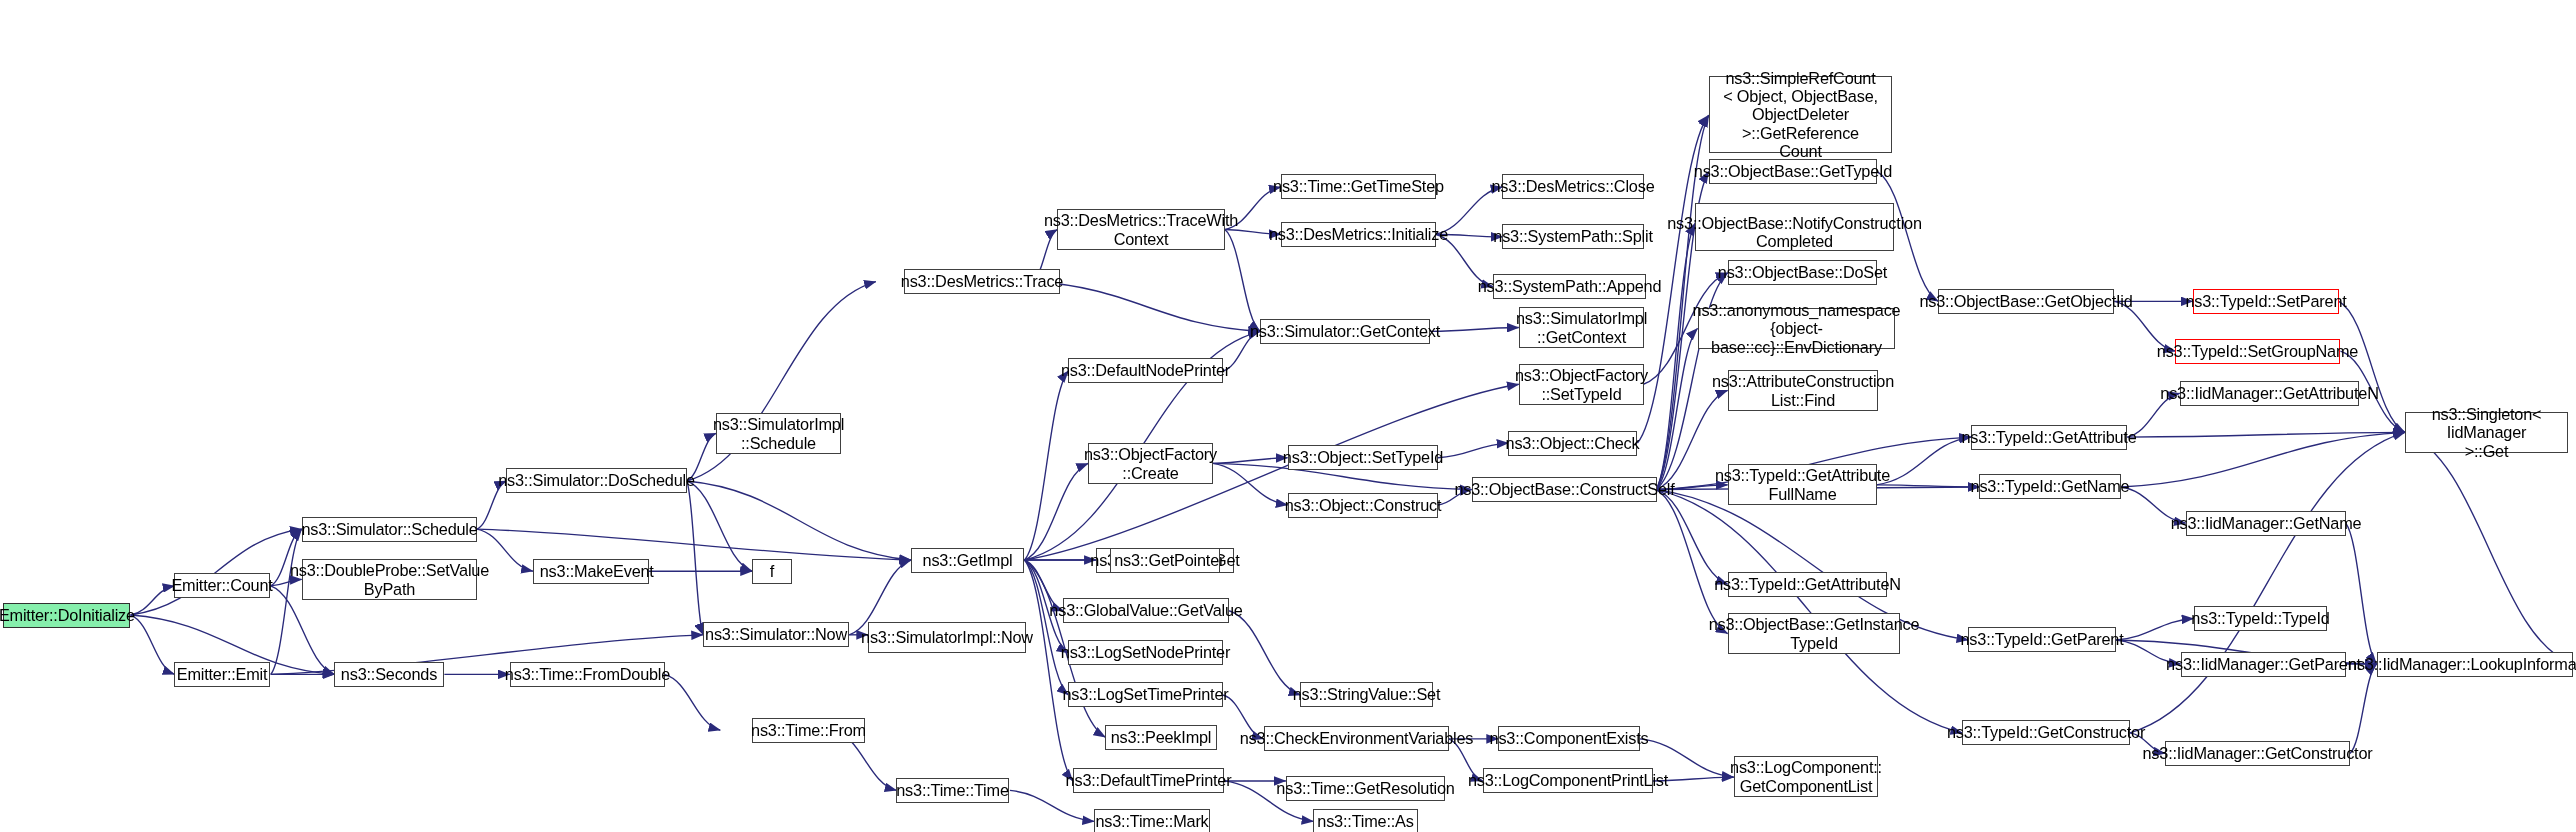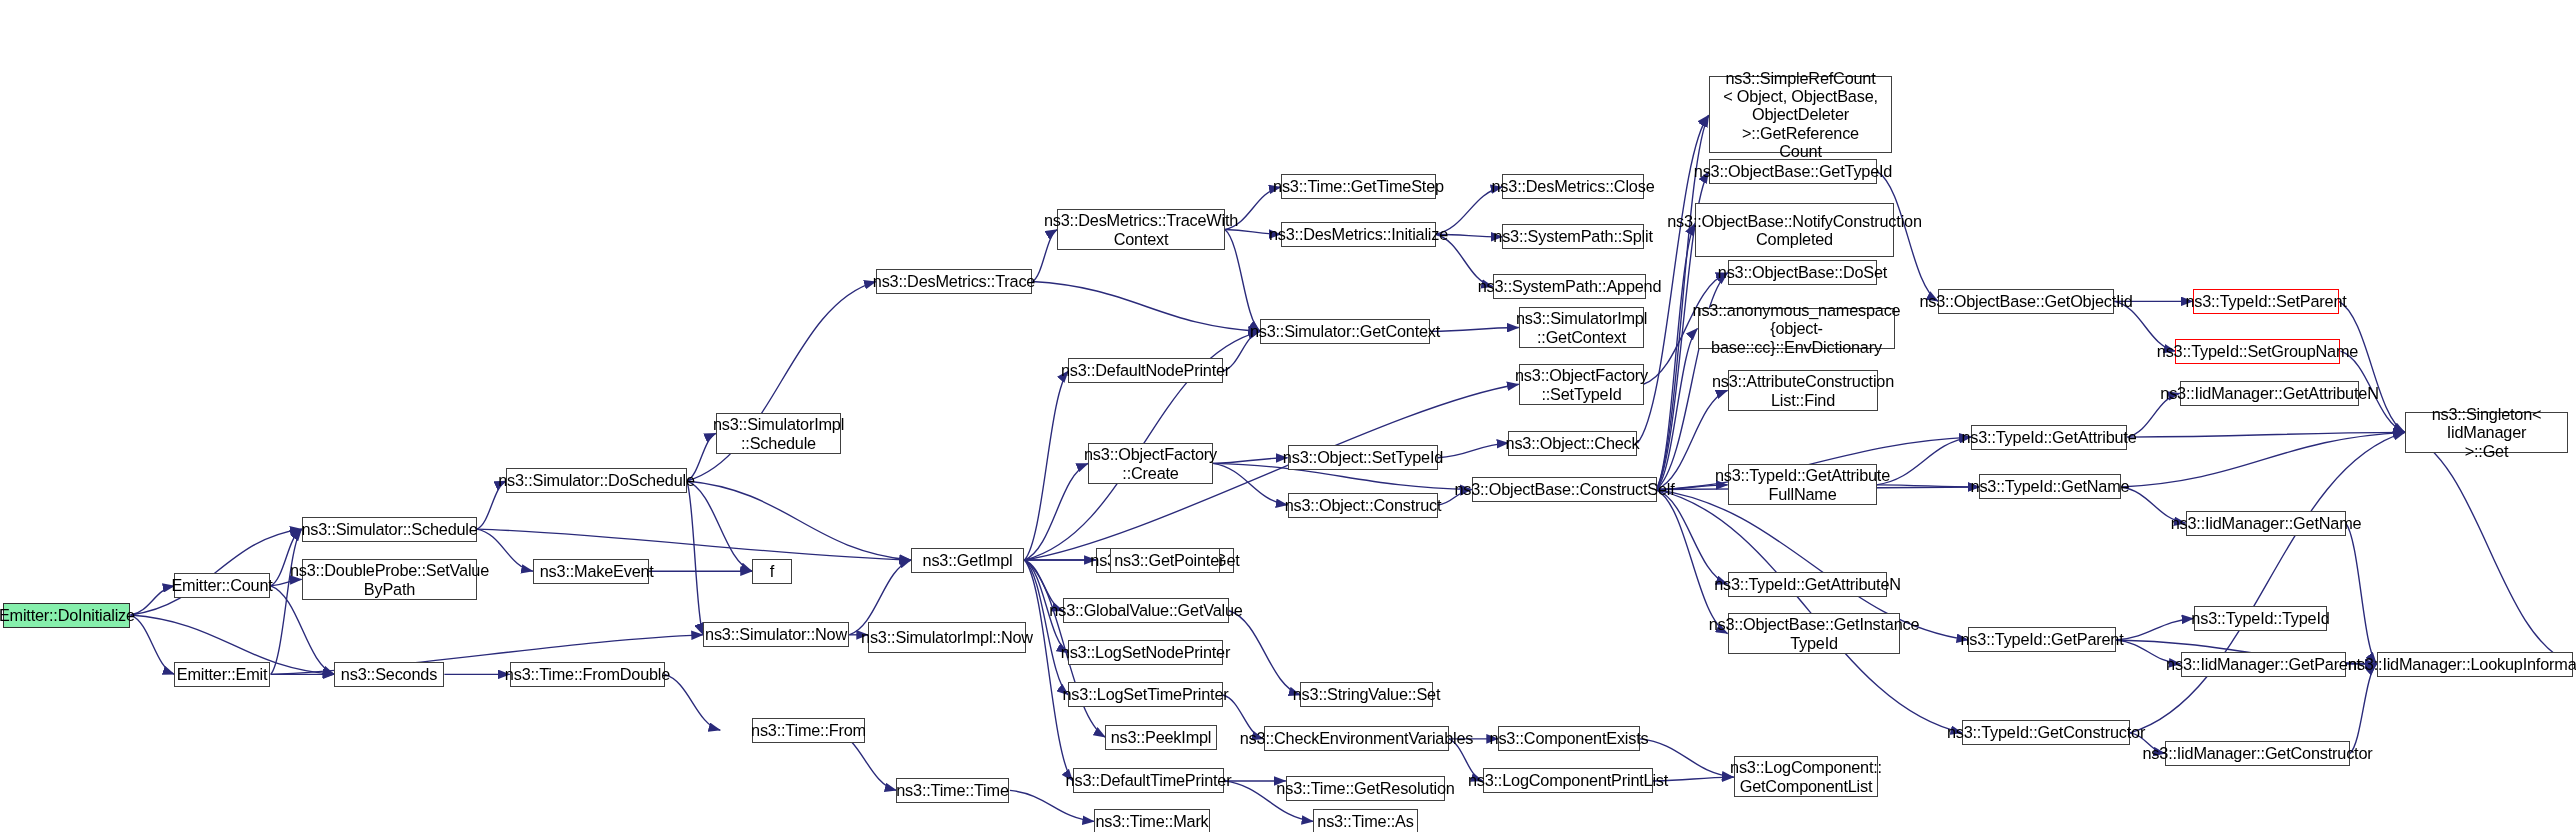--- a/index.html
+++ b/index.html
@@ -169,21 +169,21 @@
       <div class="node" style="left: 506px; top: 468px; width: 181px; height: 25px;"><span>ns3::Simulator::DoSchedule</span></div>
       <div class="node" style="left: 716px; top: 413px; width: 125px; height: 41px;"><span>ns3::SimulatorImpl
 ::Schedule</span></div>
       <div class="node" style="left: 533px; top: 559px; width: 116px; height: 25px; padding-left: 14px;"><span>ns3::MakeEvent</span></div>
       <div class="node" style="left: 752px; top: 559px; width: 40px; height: 25px;"><span>f</span></div>
       <div class="node" style="left: 703px; top: 622px; width: 146px; height: 25px;"><span>ns3::Simulator::Now</span></div>
       <div class="node" style="left: 868px; top: 622px; width: 158px; height: 31px;"><span>ns3::SimulatorImpl::Now</span></div>
       <div class="node" style="left: 720px; top: 718px; width: 113px; height: 25px; margin-left: 32px;"><span>ns3::Time::From</span></div>
       <div class="node" style="left: 896px; top: 778px; width: 113px; height: 25px;"><span>ns3::Time::Time</span></div>
       <div class="node" style="left: 911px; top: 548px; width: 113px; height: 25px;"><span>ns3::GetImpl</span></div>
-      <div class="node" style="left: 876px; top: 269px; width: 156px; height: 25px;"><span>ns3::DesMetrics::Trace</span></div>
+      <div class="node" style="left: 904px; top: 269px; width: 156px; height: 25px;"><span>ns3::DesMetrics::Trace</span></div>
       <div class="node" style="left: 1057px; top: 209px; width: 168px; height: 41px;"><span>ns3::DesMetrics::TraceWith
 Context</span></div>
       <div class="node" style="left: 1281px; top: 174px; width: 155px; height: 25px;"><span>ns3::Time::GetTimeStep</span></div>
       <div class="node" style="left: 1281px; top: 222px; width: 155px; height: 25px;"><span>ns3::DesMetrics::Initialize</span></div>
       <div class="node" style="left: 1502px; top: 174px; width: 142px; height: 25px;"><span>ns3::DesMetrics::Close</span></div>
       <div class="node" style="left: 1502px; top: 224px; width: 142px; height: 25px;"><span>ns3::SystemPath::Split</span></div>
       <div class="node" style="left: 1493px; top: 274px; width: 153px; height: 25px;"><span>ns3::SystemPath::Append</span></div>
       <div class="node" style="left: 1260px; top: 319px; width: 170px; height: 25px;"><span>ns3::Simulator::GetContext</span></div>
       <div class="node" style="left: 1519px; top: 307px; width: 125px; height: 41px;"><span>ns3::SimulatorImpl
 ::GetContext</span></div>
@@ -210,21 +210,21 @@
       <div class="node" style="left: 1472px; top: 477px; width: 185px; height: 25px;"><span>ns3::ObjectBase::ConstructSelf</span></div>
       <div class="node" style="left: 1498px; top: 726px; width: 142px; height: 25px;"><span>ns3::ComponentExists</span></div>
       <div class="node" style="left: 1483px; top: 768px; width: 170px; height: 25px;"><span>ns3::LogComponentPrintList</span></div>
       <div class="node" style="left: 1734px; top: 756px; width: 144px; height: 41px;"><span>ns3::LogComponent::
 GetComponentList</span></div>
       <div class="node" style="left: 1709px; top: 76px; width: 183px; height: 77px;"><span>ns3::SimpleRefCount
 &lt; Object, ObjectBase,
 ObjectDeleter &gt;::GetReference
 Count</span></div>
       <div class="node" style="left: 1709px; top: 159px; width: 168px; height: 25px;"><span>ns3::ObjectBase::GetTypeId</span></div>
-      <div class="node" style="left: 1695px; top: 203px; width: 199px; height: 54px;"><span>ns3::ObjectBase::NotifyConstruction
+      <div class="node" style="left: 1695px; top: 203px; width: 199px; height: 48px; align-items: flex-end;"><span>ns3::ObjectBase::NotifyConstruction
 Completed</span></div>
       <div class="node" style="left: 1728px; top: 260px; width: 149px; height: 25px;"><span>ns3::ObjectBase::DoSet</span></div>
       <div class="node" style="left: 1698px; top: 308px; width: 197px; height: 41px;"><span>ns3::anonymous_namespace
 {object-base::cc}::EnvDictionary</span></div>
       <div class="node" style="left: 1728px; top: 370px; width: 150px; height: 41px;"><span>ns3::AttributeConstruction
 List::Find</span></div>
       <div class="node" style="left: 1728px; top: 572px; width: 159px; height: 25px;"><span>ns3::TypeId::GetAttributeN</span></div>
       <div class="node" style="left: 1728px; top: 613px; width: 172px; height: 41px;"><span>ns3::ObjectBase::GetInstance
 TypeId</span></div>
       <div class="node" style="left: 1728px; top: 464px; width: 149px; height: 41px;"><span>ns3::TypeId::GetAttribute

